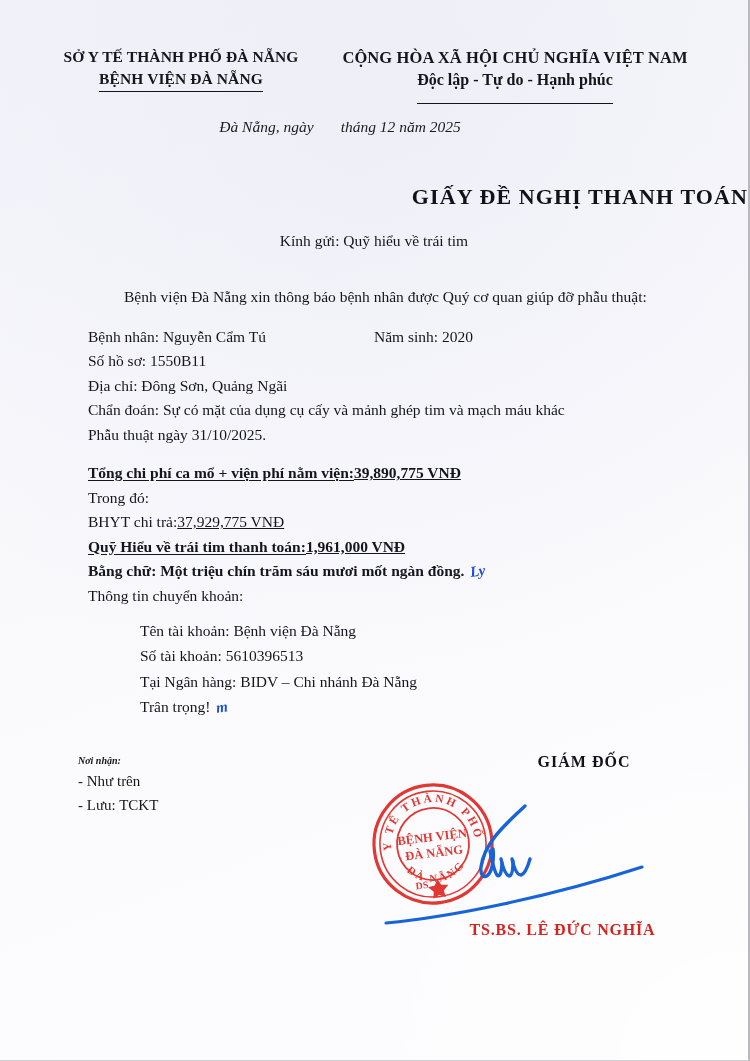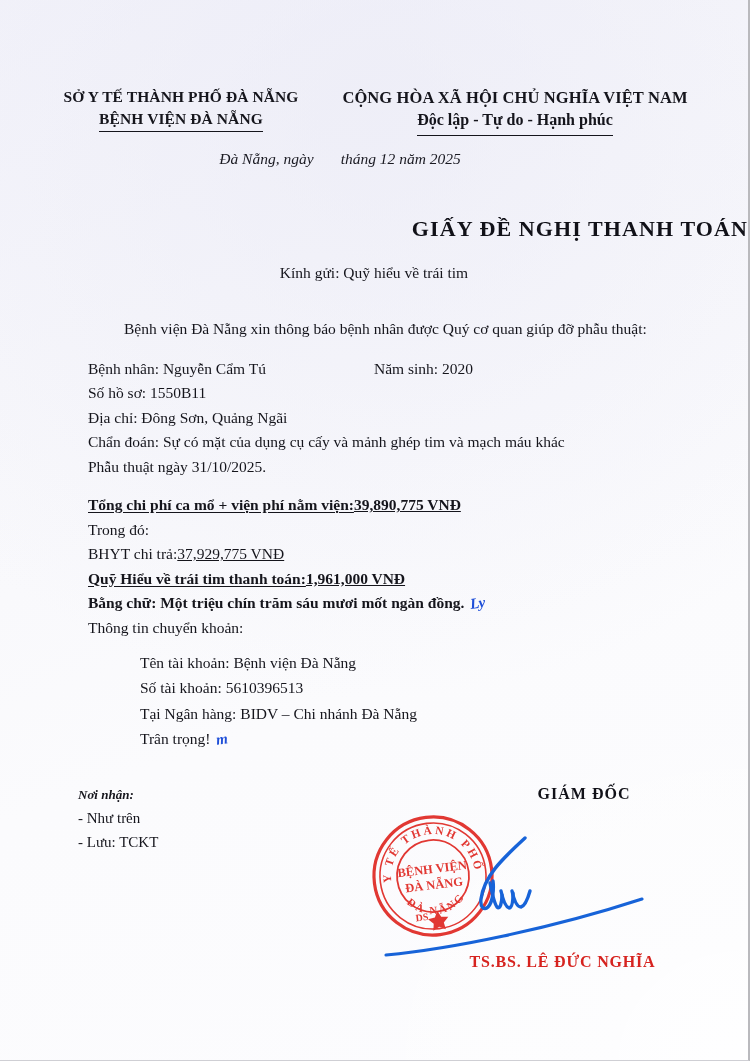--- a/index.html
+++ b/index.html
@@ -35,21 +35,20 @@
   .sheet {
     position: relative;
     z-index: 2;
     padding: 0;
   }
 
   
   .header {
     display: flex;
     padding: 46px 40px 0 40px;
-    margin-top: 40px;
   }
   .org {
     width: 282px;
     text-align: center;
     font-size: 15.5px;
     line-height: 1.45;
     font-weight: bold;
     color: #15151c;
     letter-spacing: 0.1px;
   }
@@ -68,21 +67,21 @@
     font-weight: bold;
     letter-spacing: 0.1px;
     line-height: 1.4;
   }
   .nation .l2 {
     font-size: 16px;
     font-weight: bold;
     display: inline-block;
     border-bottom: 1.6px solid #15151c;
     margin-top: 2px;
-    padding-bottom: 6px;
+    padding-bottom: 14px;
   }
   .datelineWrap {
     padding: 14px 68px 0 0;
     text-align: center;
   }
   .dateline {
     display: inline-block;
     font-style: italic;
     font-size: 15.5px;
     color: #1a1a22;
@@ -165,21 +164,21 @@
     min-height: 230px;
   }
   .noinhan {
     font-size: 15px;
     line-height: 1.6;
     color: #15151c;
   }
   .noinhan .hd {
     font-weight: bold;
     font-style: italic;
-    font-size: 13px;
+    font-size: 10px;
   }
   .signcol {
     position: absolute;
     left: 454px;
     top: 0;
     width: 260px;
     text-align: center;
   }
   .signtitle {
     font-size: 16px;

